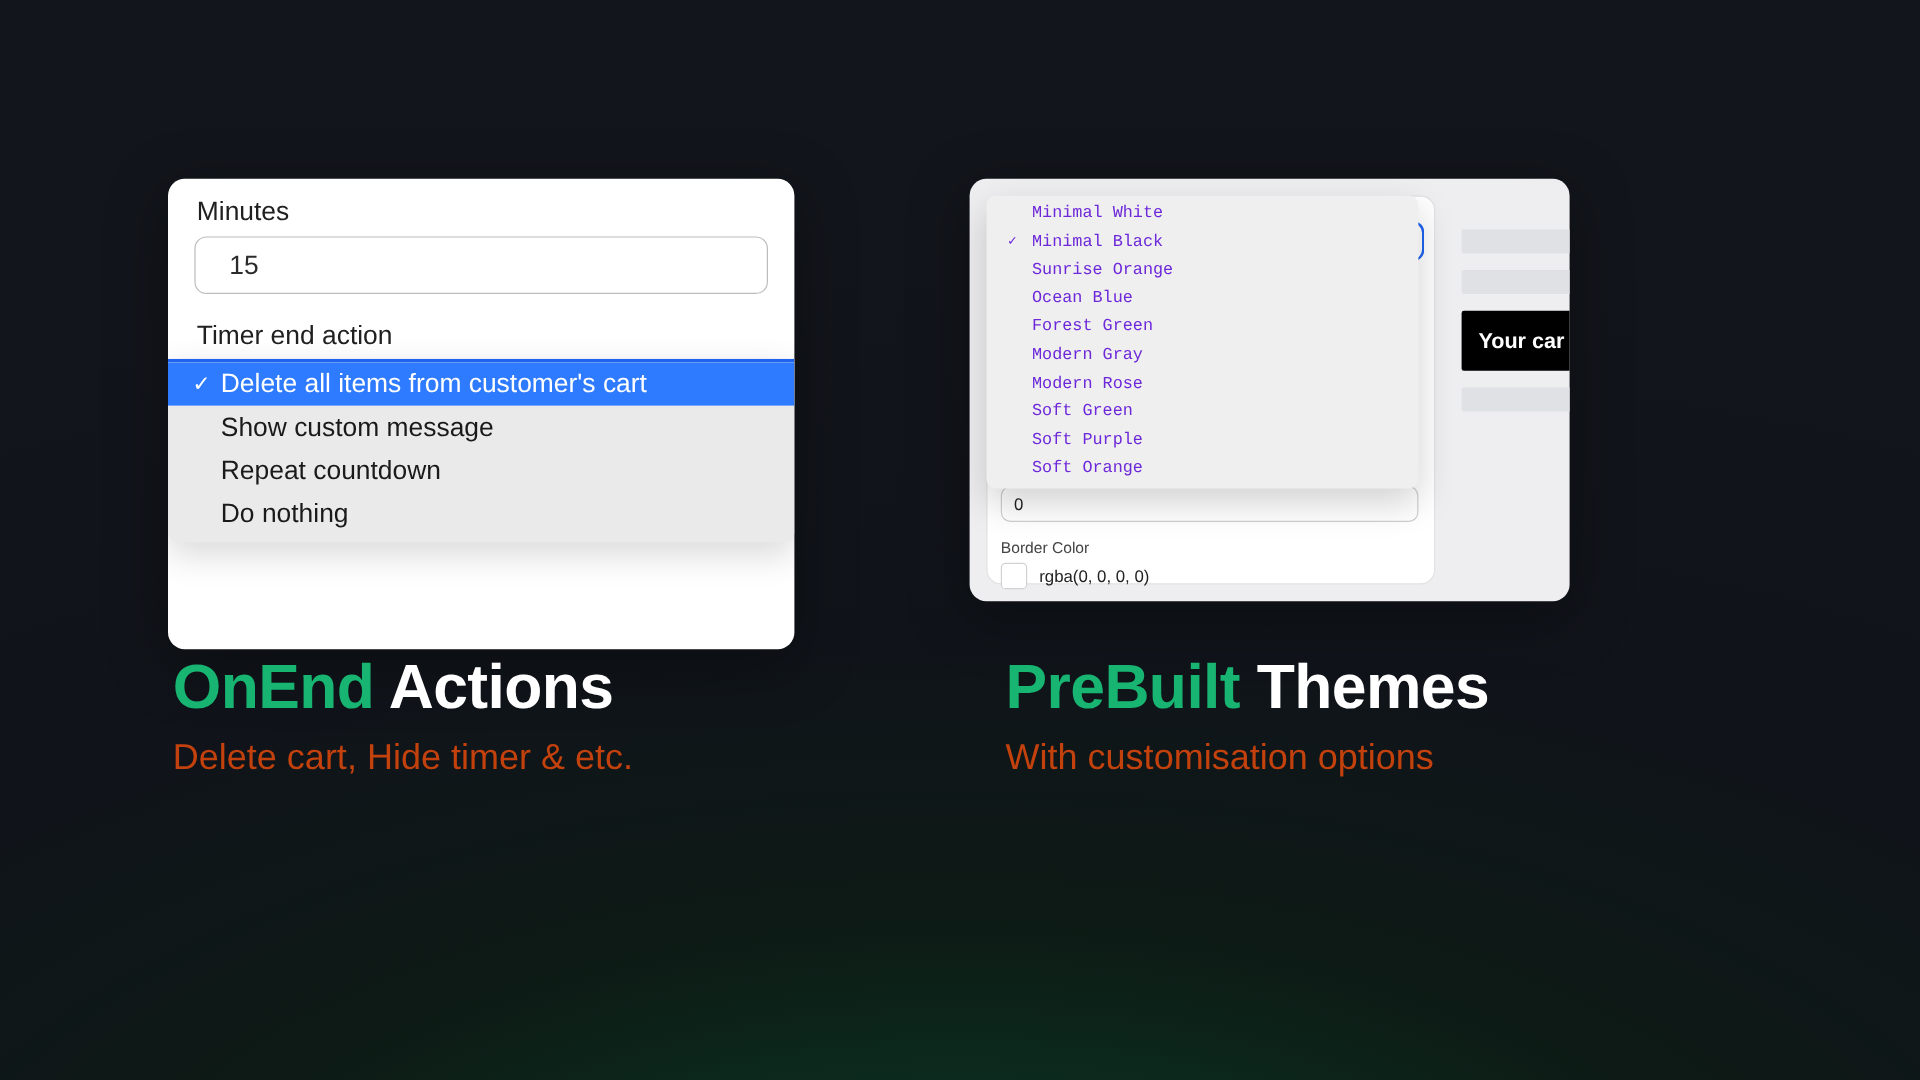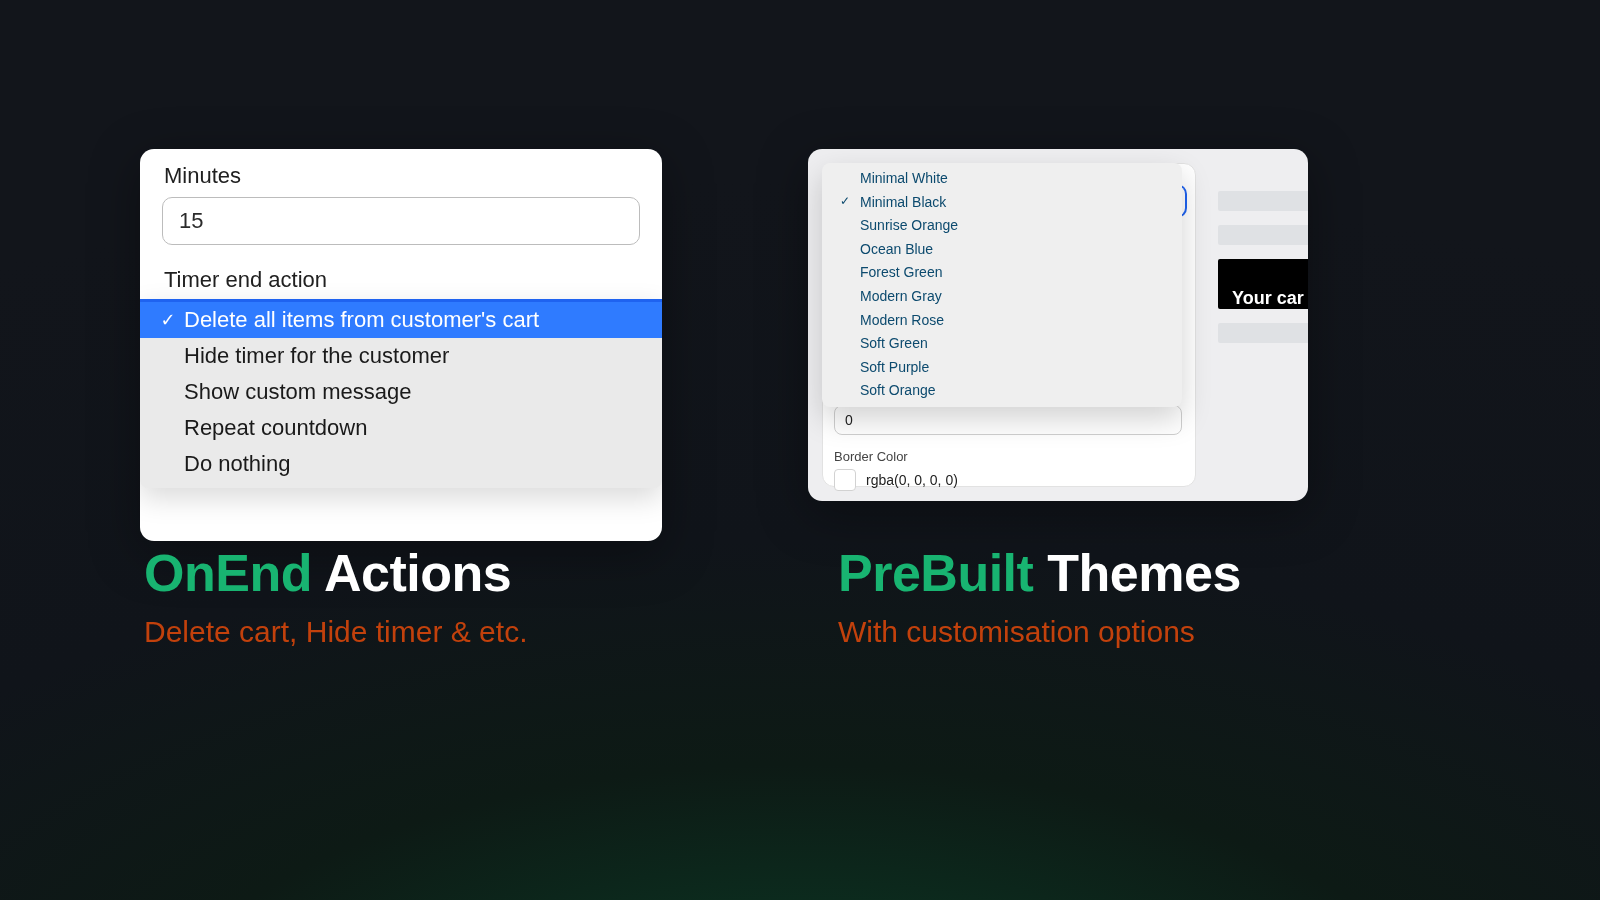--- a/index.html
+++ b/index.html
@@ -27,21 +27,21 @@
     overflow: hidden;
   }
   .label-minutes {
     font-size: 22px; font-weight: 400; color: #202020;
     margin: 0 0 8px 2px;
   }
   .minutes-input {
     width: 100%;
     font-size: 22px;
     color: #2b2b2b;
-    padding: 10px 16px;
+    padding: 10px 28px;
     border: 1px solid #bcbcbc;
     border-radius: 10px;
     background: #fff;
   }
   .label-timer-end {
     font-size: 22px; font-weight: 400; color: #202020;
     margin: 22px 0 6px 2px;
   }
   .select-popup {
     margin-top: 0;
@@ -98,23 +98,24 @@
     position: absolute; left: 14px; top: 14px;
     width: 360px;
     background: #efefef;
     border-radius: 8px;
     box-shadow: 0 12px 30px rgba(0,0,0,.18);
     padding: 4px 0;
     z-index: 3;
   }
   .theme-opt {
     display: flex; align-items: flex-start;
-    font-size: 14px; color: #0c4a6e;
+    font-size: 14px; color: #6d28d9;
     padding: 2px 10px 2px 18px; line-height: 1.4;
     cursor: pointer;
+    font-family: Liberation Mono, monospace;
   }
   .theme-opt .chk { width: 16px; margin-right: 4px; font-size: 12px; }
   .border-width-label {
     position: absolute; left: 26px; top: 238px;
     font-size: 13px; color: #444;
   }
   .border-width-input {
     position: absolute; left: 26px; top: 256px;
     width: 348px; height: 30px;
     border: 1px solid #cfcfcf; border-radius: 8px;
@@ -139,21 +140,21 @@
   .preview-skel {
     position: absolute; left: 410px; top: 42px;
     width: 120px;
   }
   .skel-line {
     height: 20px; background: #dfe1e4; border-radius: 2px;
     margin-bottom: 14px;
   }
   .cart-banner {
     height: 50px; background: #000; color: #fff;
-    display: flex; align-items: flex-end; padding: 0 14px;
+    display: flex; align-items: center; padding: 0 14px;
     font-size: 18px; font-weight: 600;
     border-radius: 2px;
     margin: 4px 0 14px 0;
   }
 
   
   .caption { position: absolute; }
   .caption h2 { font-size: 52px; font-weight: 800; letter-spacing: -0.5px; line-height: 1.05; }
   .caption h2 .accent { color: #18b471; }
   .caption p { font-size: 30px; font-weight: 400; color: #c2410c; margin-top: 14px; }
@@ -168,24 +169,20 @@
   <input class="minutes-input" type="text" value="15" style="">
   <div class="label-timer-end">Timer end action</div>
 
   <div class="select-popup" id="end-action-options">
       <div class="opt selected">
         <span class="chk">✓</span>
         <span>Delete all items from customer's cart</span>
       </div>
       <div class="opt">
         <span class="chk"></span>
-        <span>Hide timer for the customer</span>
-      </div>
-      <div class="opt">
-        <span class="chk"></span>
         <span>Show custom message</span>
       </div>
       <div class="opt">
         <span class="chk"></span>
         <span>Repeat countdown</span>
       </div>
       <div class="opt">
         <span class="chk"></span>
         <span>Do nothing</span>
       </div>

